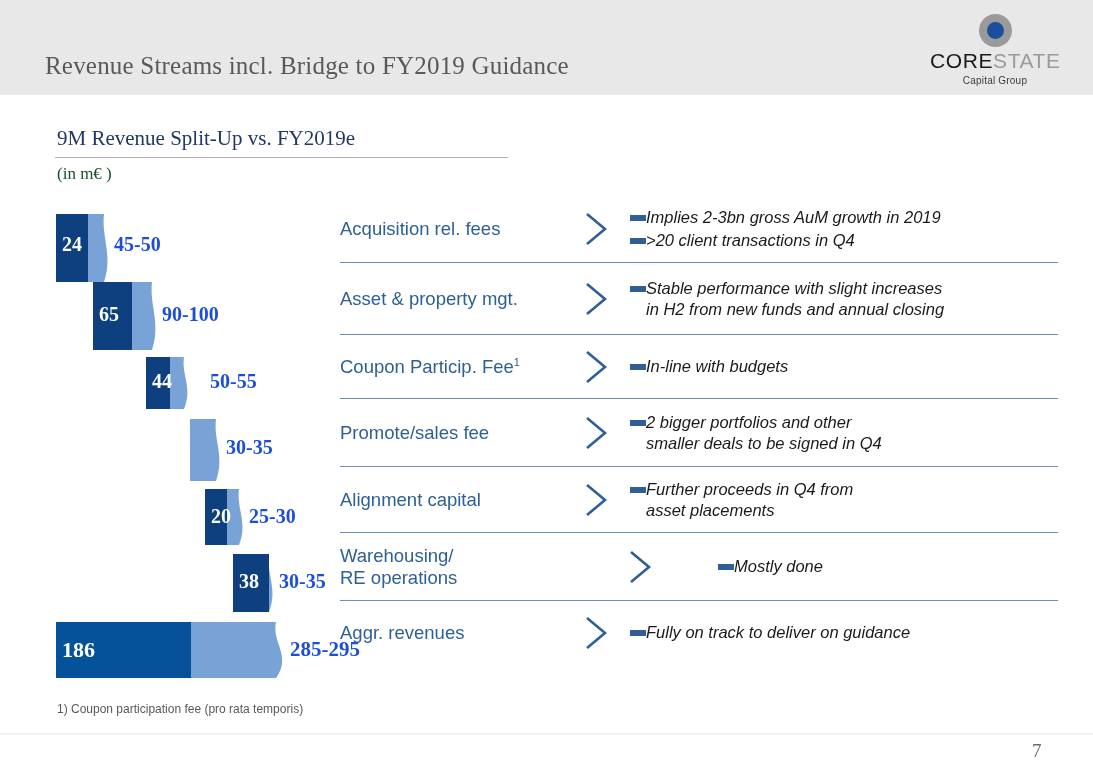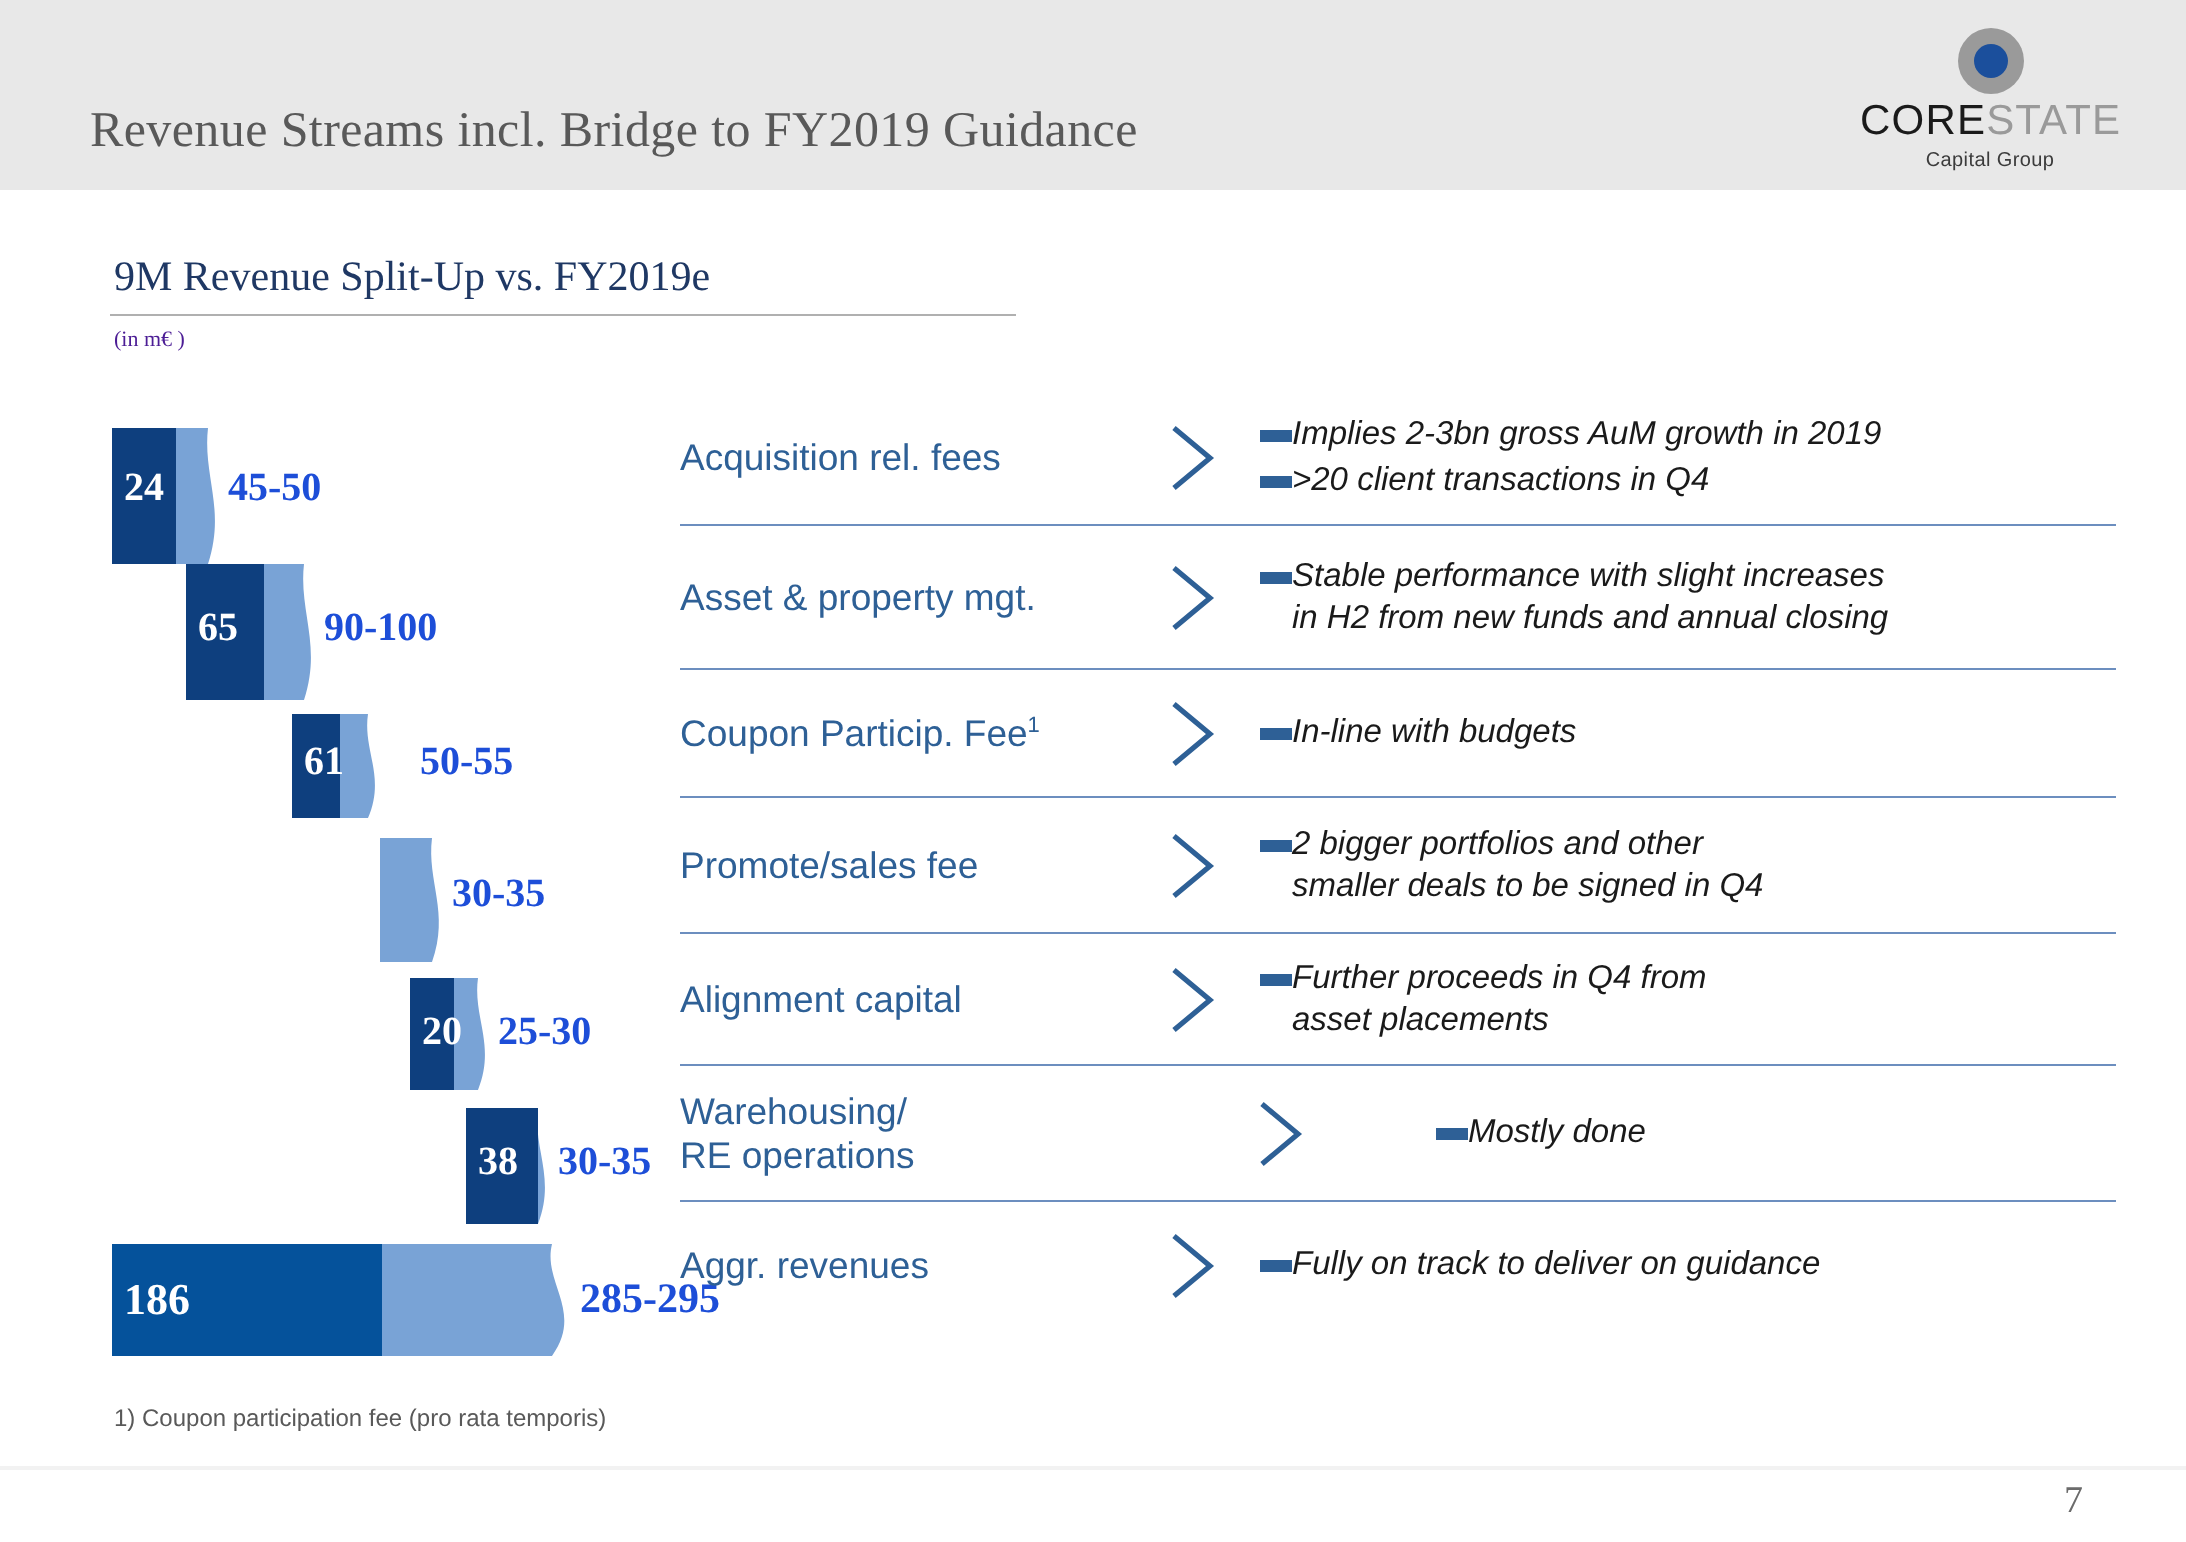--- a/index.html
+++ b/index.html
@@ -82,22 +82,22 @@
   .heading-rule {
     position: absolute;
     left: 55px; top: 157px;
     width: 453px; height: 1px;
     background: #b0b0b0;
   }
   .chart-units {
     position: absolute;
     left: 57px; top: 164px;
     font-family: "Liberation Serif", serif;
-    font-size: 11px;
-    color: #4c1d95;
+    font-size: 17px;
+    color: #14532d;
     white-space: nowrap;
   }
 
   
   .bars-layer {
     position: absolute;
     left: 0; top: 16px;
     width: 900px; height: 771px;
     pointer-events: none;
     font-family: Liberation Serif, serif;
@@ -232,21 +232,21 @@
       </svg>
     </div>
     <div class="bar-actual-label" style="left: 99px; top: 288px;">65</div>
     <div class="bar-range-label" style="left: 162px; top: 288px;">90-100</div>
     <div class="bar-group" style="left: 146px; top: 341px;">
       <svg class="bar-svg" width="52" height="52" viewBox="0 0 52 52">
         <path d="M0 0 L38 0 C35.3 18.2 47 31.2 38 52 L0 52 Z" fill="#79a3d6"></path>
         <rect x="0" y="0" width="24" height="52" fill="#0e3f7e"></rect>
       </svg>
     </div>
-    <div class="bar-actual-label" style="left: 152px; top: 355px;">61</div>
+    <div class="bar-actual-label" style="left: 152px; top: 355px;">44</div>
     <div class="bar-range-label" style="left: 194px; top: 355px; margin-left: 16px;">50-55</div>
     <div class="bar-group" style="left: 190px; top: 403px;">
       <svg class="bar-svg" width="40" height="62" viewBox="0 0 40 62">
         <path d="M0 0 L26 0 C23.3 21.7 35 37.199999999999996 26 62 L0 62 Z" fill="#79a3d6"></path>
       </svg>
     </div>
     <div class="bar-range-label" style="left: 226px; top: 421px;">30-35</div>
     <div class="bar-group" style="left: 205px; top: 473px;">
       <svg class="bar-svg" width="48" height="56" viewBox="0 0 48 56">
         <path d="M0 0 L34 0 C31.3 19.599999999999998 43 33.6 34 56 L0 56 Z" fill="#79a3d6"></path>

